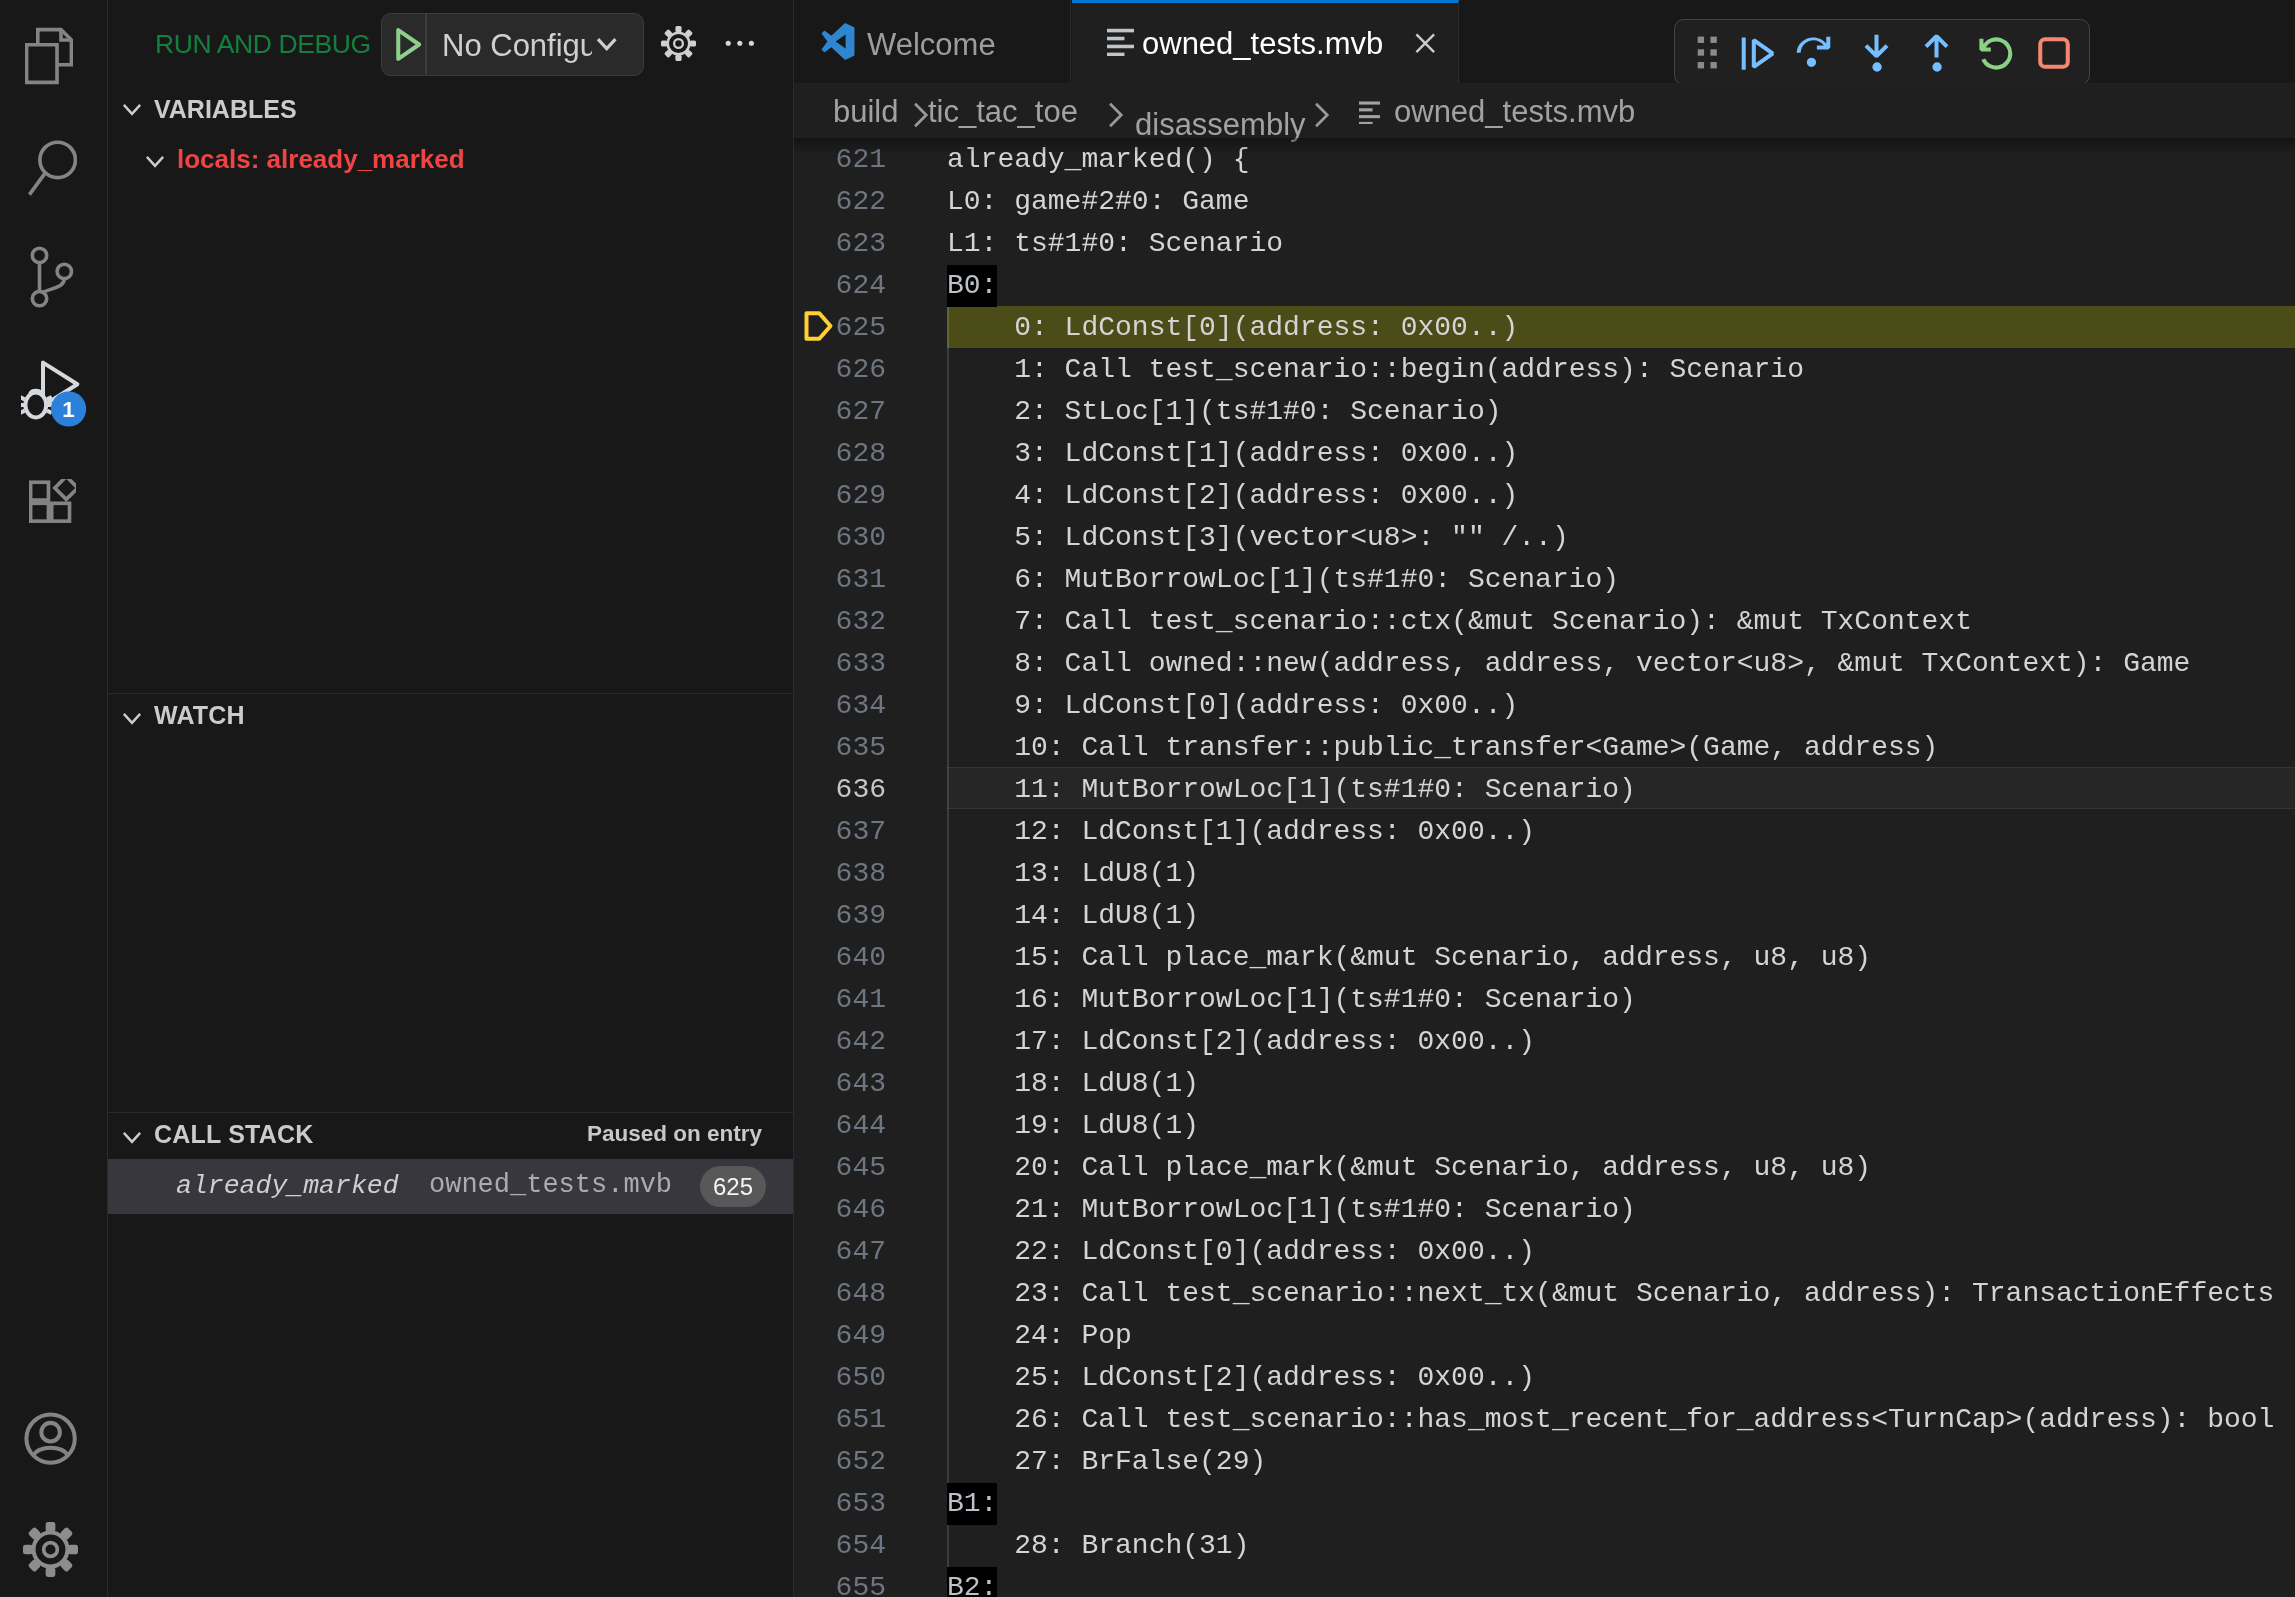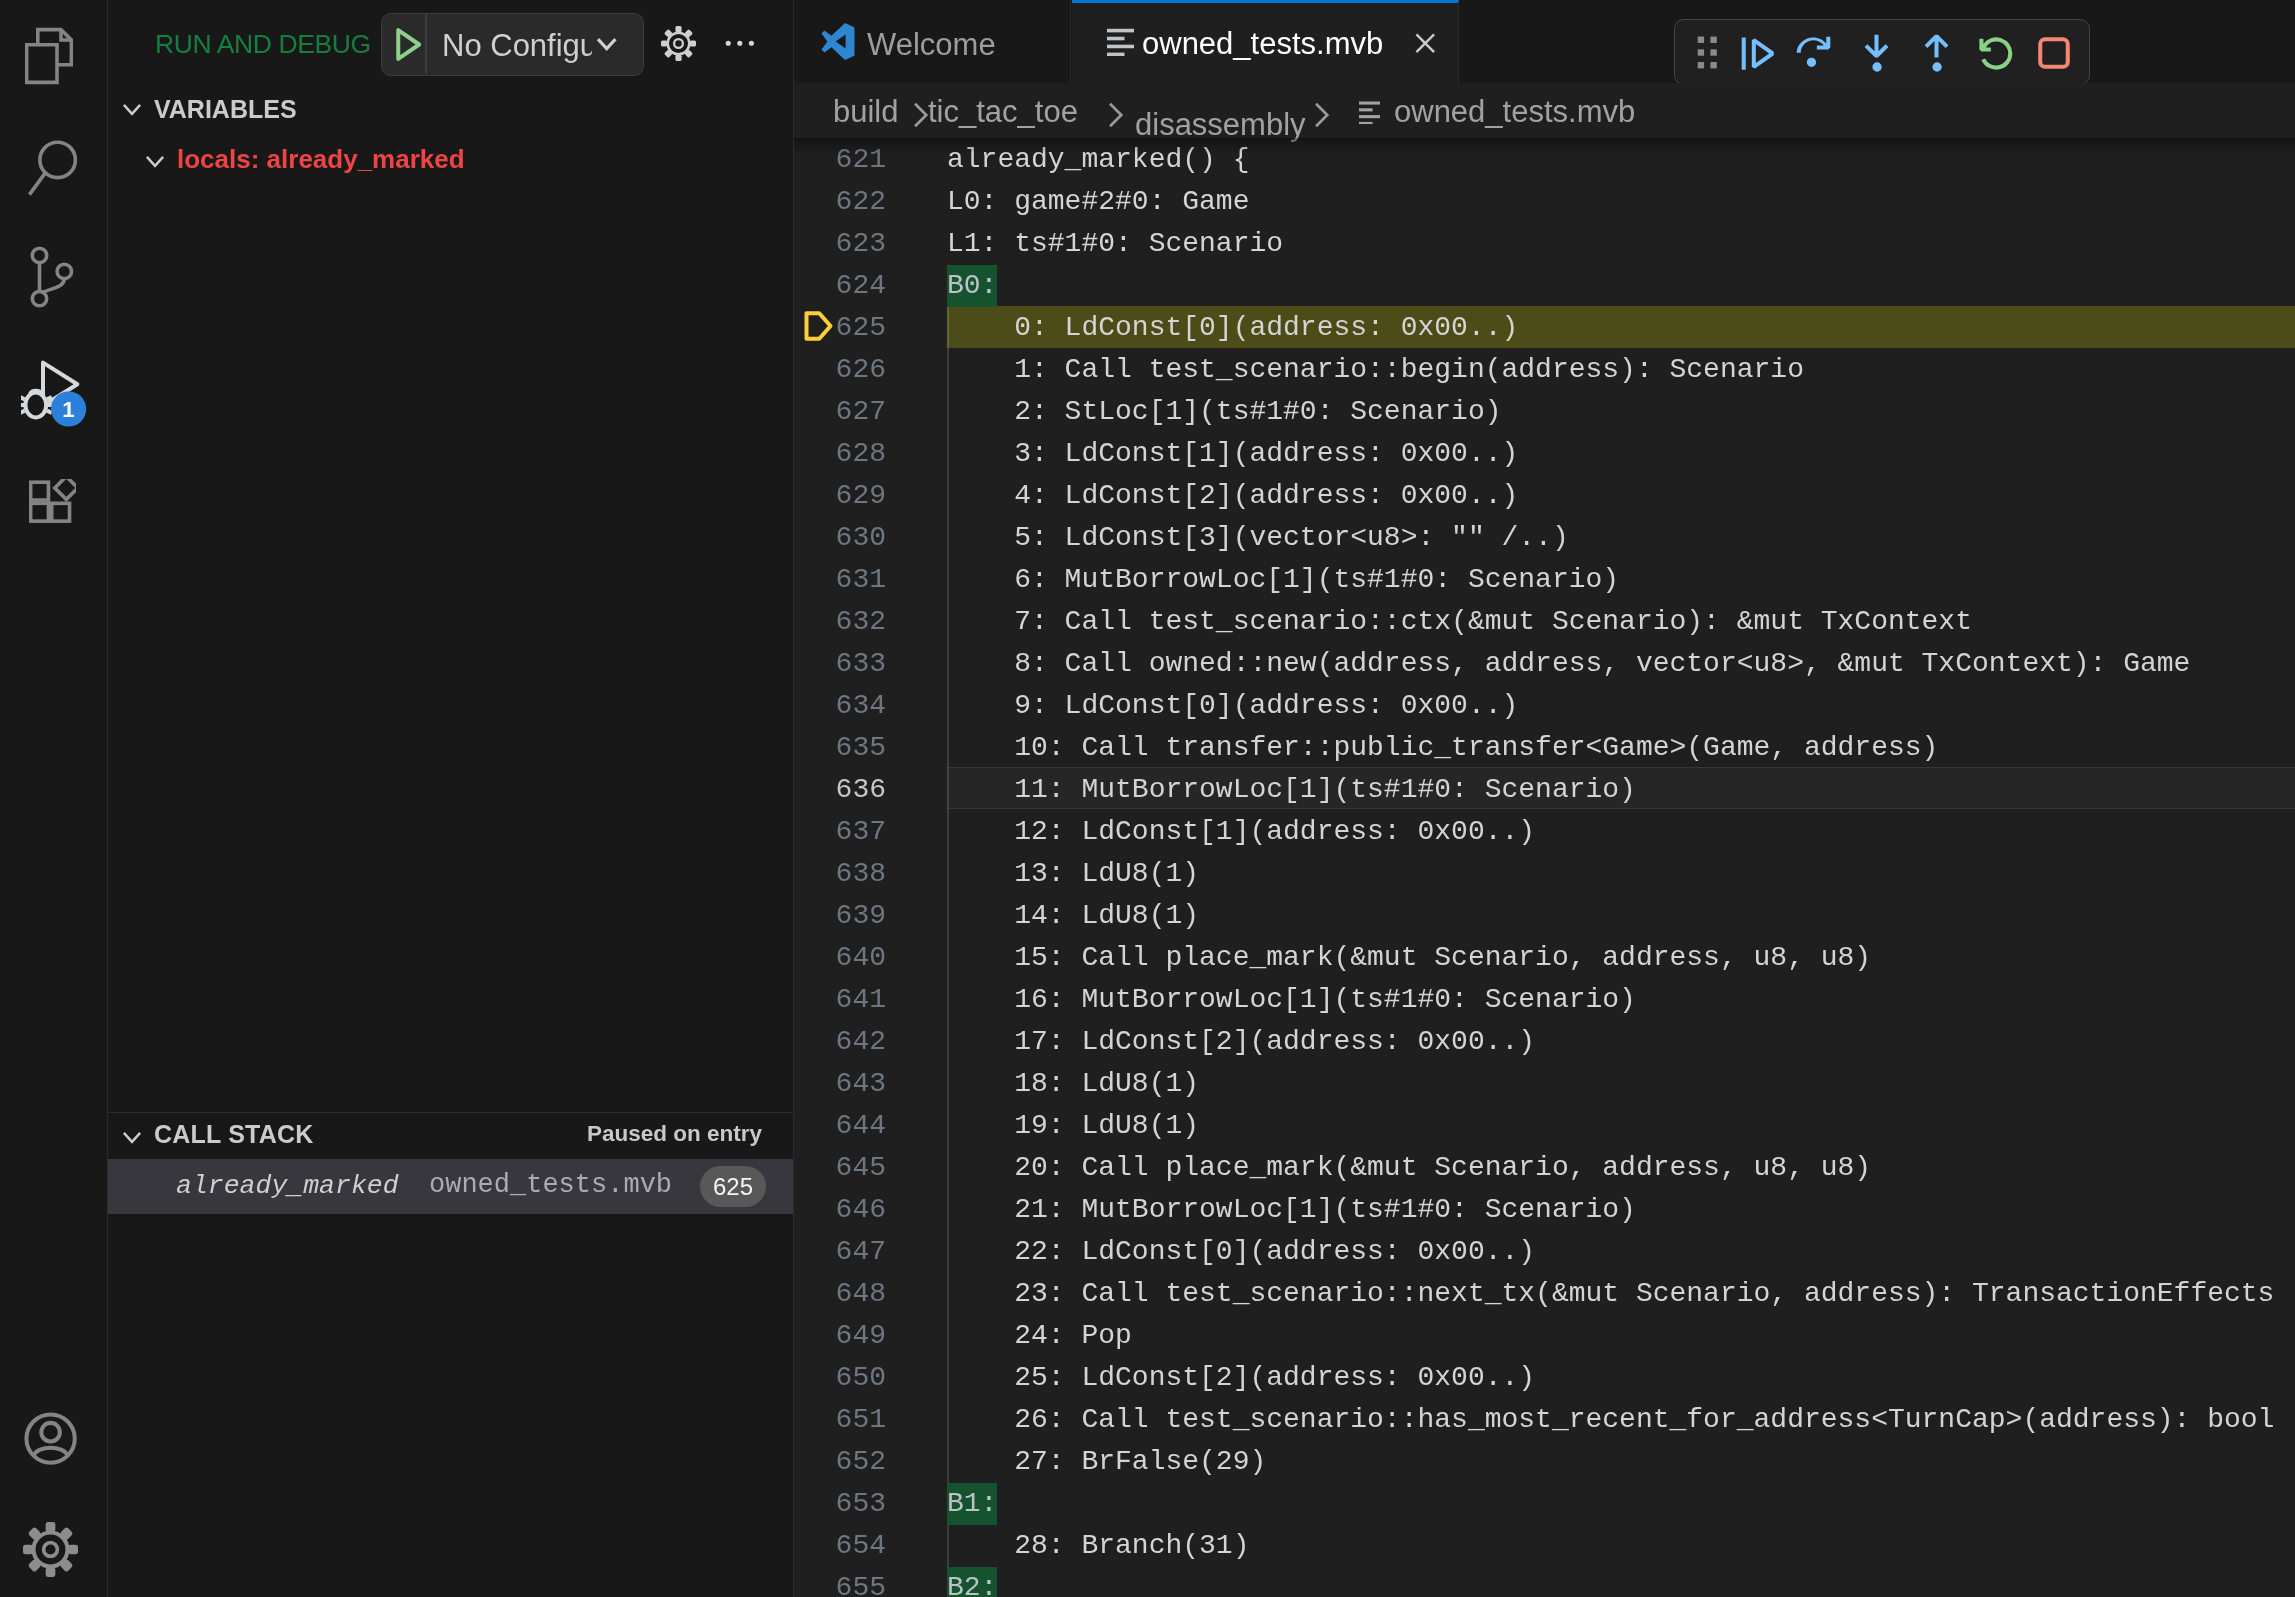--- a/index.html
+++ b/index.html
@@ -15,21 +15,21 @@
   .sechead .lbl { position:absolute; left:46px; top:7.2px; font-size:25px; font-weight:bold; color:#cbcbcb; letter-spacing:0.2px; }
   
   #tabstrip { left:794px; top:0; width:1502px; height:83px; background:#181818; }
   #tab-welcome { left:0px; top:0; width:277px; height:83px; background:#181818; border-right:1.6px solid #2b2b2b; }
   #tab-active { left:278px; top:0; width:387px; height:83px; background:#1f1f1f; border-top:3.2px solid #0078d4; border-right:1.6px solid #2b2b2b; }
   #breadcrumbs { left:794px; top:83px; width:1502px; height:55px; background:#1f1f1f; color:#a2a2a2; font-size:31px; }
   #breadcrumbs .bc { position:absolute; top:11.3px; }
   
   #gutter { left:794px; top:139px; width:92px; text-align:right; font-family:"Liberation Mono", monospace; font-size:28px; line-height:42px; color:#6e7681; white-space:pre; }
   #code { left:947px; top:139px; font-family:"Liberation Mono", monospace; font-size:28px; line-height:42px; color:#d4d4d4; white-space:pre; }
-  .blk { display:inline-block; height:42px; background:#14532d; color:#bcc2c8; }
+  .blk { display:inline-block; height:42px; background:#000000; color:#bcc2c8; }
   #stackline { left:947px; top:306px; width:1348px; height:42px; background:#4c4c19; }
   #curline { left:947px; top:767px; width:1348px; height:42px; background:rgba(255,255,255,0.035); border-top:0.8px solid rgba(255,255,255,0.07); border-bottom:0.8px solid rgba(255,255,255,0.07); }
   #indentguide { left:947px; top:306px; width:1.6px; height:1291px; background:rgba(255,255,255,0.13); }
   .curnum { color:#c6c6c6; }
 </style>
 </head>
 <body>
   <div class="abs" id="activitybar"></div>
   <div class="abs" id="sidebar">
 
@@ -71,20 +71,26 @@
     <div class="abs" style="left:10.5px; top:96px;"><svg width="26" height="26" viewBox="0 0 32 32">
         <polyline points="6,11 16,22 26,11" fill="none" stroke="#cccccc" stroke-width="3"></polyline>
       </svg></div>
     <div class="abs" style="left:46px; top:95px; font-size:25px; font-weight:bold; color:#cbcbcb;">VARIABLES</div>
 
     <div class="abs" style="left:34px; top:148px;"><svg width="26" height="26" viewBox="0 0 32 32">
         <polyline points="6,11 16,22 26,11" fill="none" stroke="#cccccc" stroke-width="3"></polyline>
       </svg></div>
     <div class="abs" style="left:69px; top:144px; font-size:26px; font-weight:bold; color:#ef4444;">locals: already_marked</div>
 
+    <div class="sechead" style="top:693px;">
+      <div class="chev"><svg width="26" height="26" viewBox="0 0 32 32">
+          <polyline points="6,11 16,22 26,11" fill="none" stroke="#cccccc" stroke-width="3"></polyline>
+        </svg></div>
+      <div class="lbl">WATCH</div>
+    </div>
 
     <div class="sechead" style="top:1112px;">
       <div class="chev"><svg width="26" height="26" viewBox="0 0 32 32">
           <polyline points="6,11 16,22 26,11" fill="none" stroke="#cccccc" stroke-width="3"></polyline>
         </svg></div>
       <div class="lbl">CALL STACK</div>
       <div style="position:absolute; right:31px; top:8px; font-size:22.5px; font-weight:bold; color:#c8c8c8;">Paused on entry</div>
     </div>
 
     <div class="abs" style="left:0; top:1159px; width:100%; height:55px; background:#37373d;">

